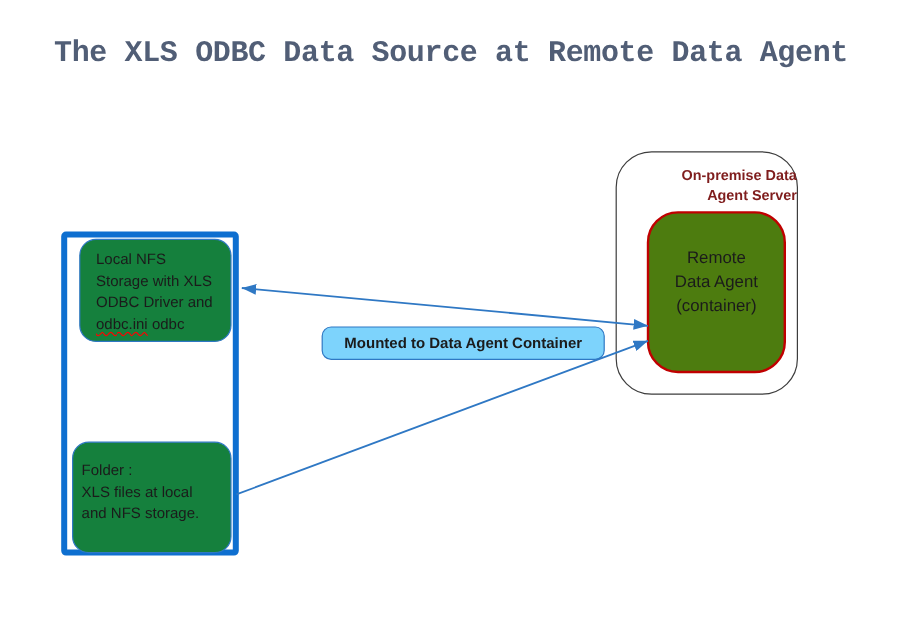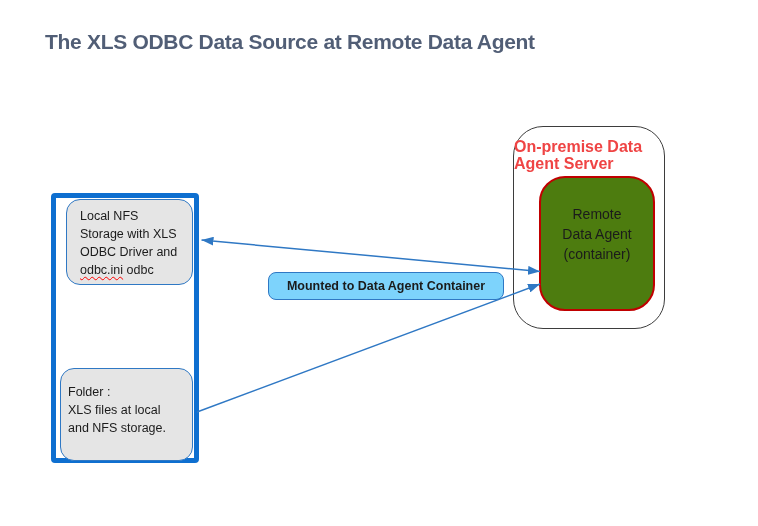--- a/index.html
+++ b/index.html
@@ -5,34 +5,35 @@
   * { margin: 0; padding: 0; box-sizing: border-box; }
   body {
     width: 758px; height: 526px; overflow: hidden;
     background: #ffffff;
     font-family: "Liberation Sans", sans-serif;
   }
   .canvas { position: relative; width: 758px; height: 526px; background: #ffffff; }
 
   .title {
     position: absolute; left: 45px; top: 30px;
-    font-size: 21px; font-weight: 700; letter-spacing: -0.3px;
+    font-size: 25px; font-weight: 700; letter-spacing: -0.3px;
     color: #515e76;
     white-space: nowrap;
+    font-family: Liberation Mono, monospace;
   }
 
   
   .outer-box {
     position: absolute; left: 51px; top: 193px; width: 148px; height: 270px;
     border: 5px solid #0e6fd0; border-radius: 4px; background: transparent;
     z-index: 2;
   }
 
   .sub-box {
-    position: absolute; background: #e5e5e5;
+    position: absolute; background: #15803d;
     border: 1.5px solid #2f78c4; border-radius: 14px;
     font-size: 12.5px; line-height: 18px; color: #1b1b1b;
     z-index: 3;
   }
   .nfs-box { left: 66px; top: 199px; width: 127px; height: 86px; padding: 7px 4px 0 13px; }
   .folder-box { left: 60px; top: 368px; width: 133px; height: 93px; padding: 14px 12px 0 7px; }
 
   .pre { white-space: pre-line; }
   .misspelled {
     text-decoration: underline wavy #ff0000;
@@ -50,22 +51,22 @@
     z-index: 3;
   }
 
   
   .server-box {
     position: absolute; left: 513px; top: 126px; width: 152px; height: 203px;
     border: 1.5px solid #3d3d3d; border-radius: 30px; background: transparent;
     z-index: 2;
   }
   .server-label {
-    margin-top: 11px; text-align: left;
-    font-size: 16px; font-weight: 700; line-height: 17px; color: #ef4444;
+    margin-top: 11px; text-align: right;
+    font-size: 12px; font-weight: 700; line-height: 17px; color: #7f1d1d;
   }
   .agent-box {
     position: absolute; left: 539px; top: 176px; width: 116px; height: 135px;
     border: 2.5px solid #c00000; border-radius: 26px; background: #4d7c0f;
     z-index: 3;
   }
   .agent-label {
     margin-top: 26px; text-align: center;
     font-size: 14px; font-weight: 400; line-height: 20px; color: #1b1b1b;
   }

